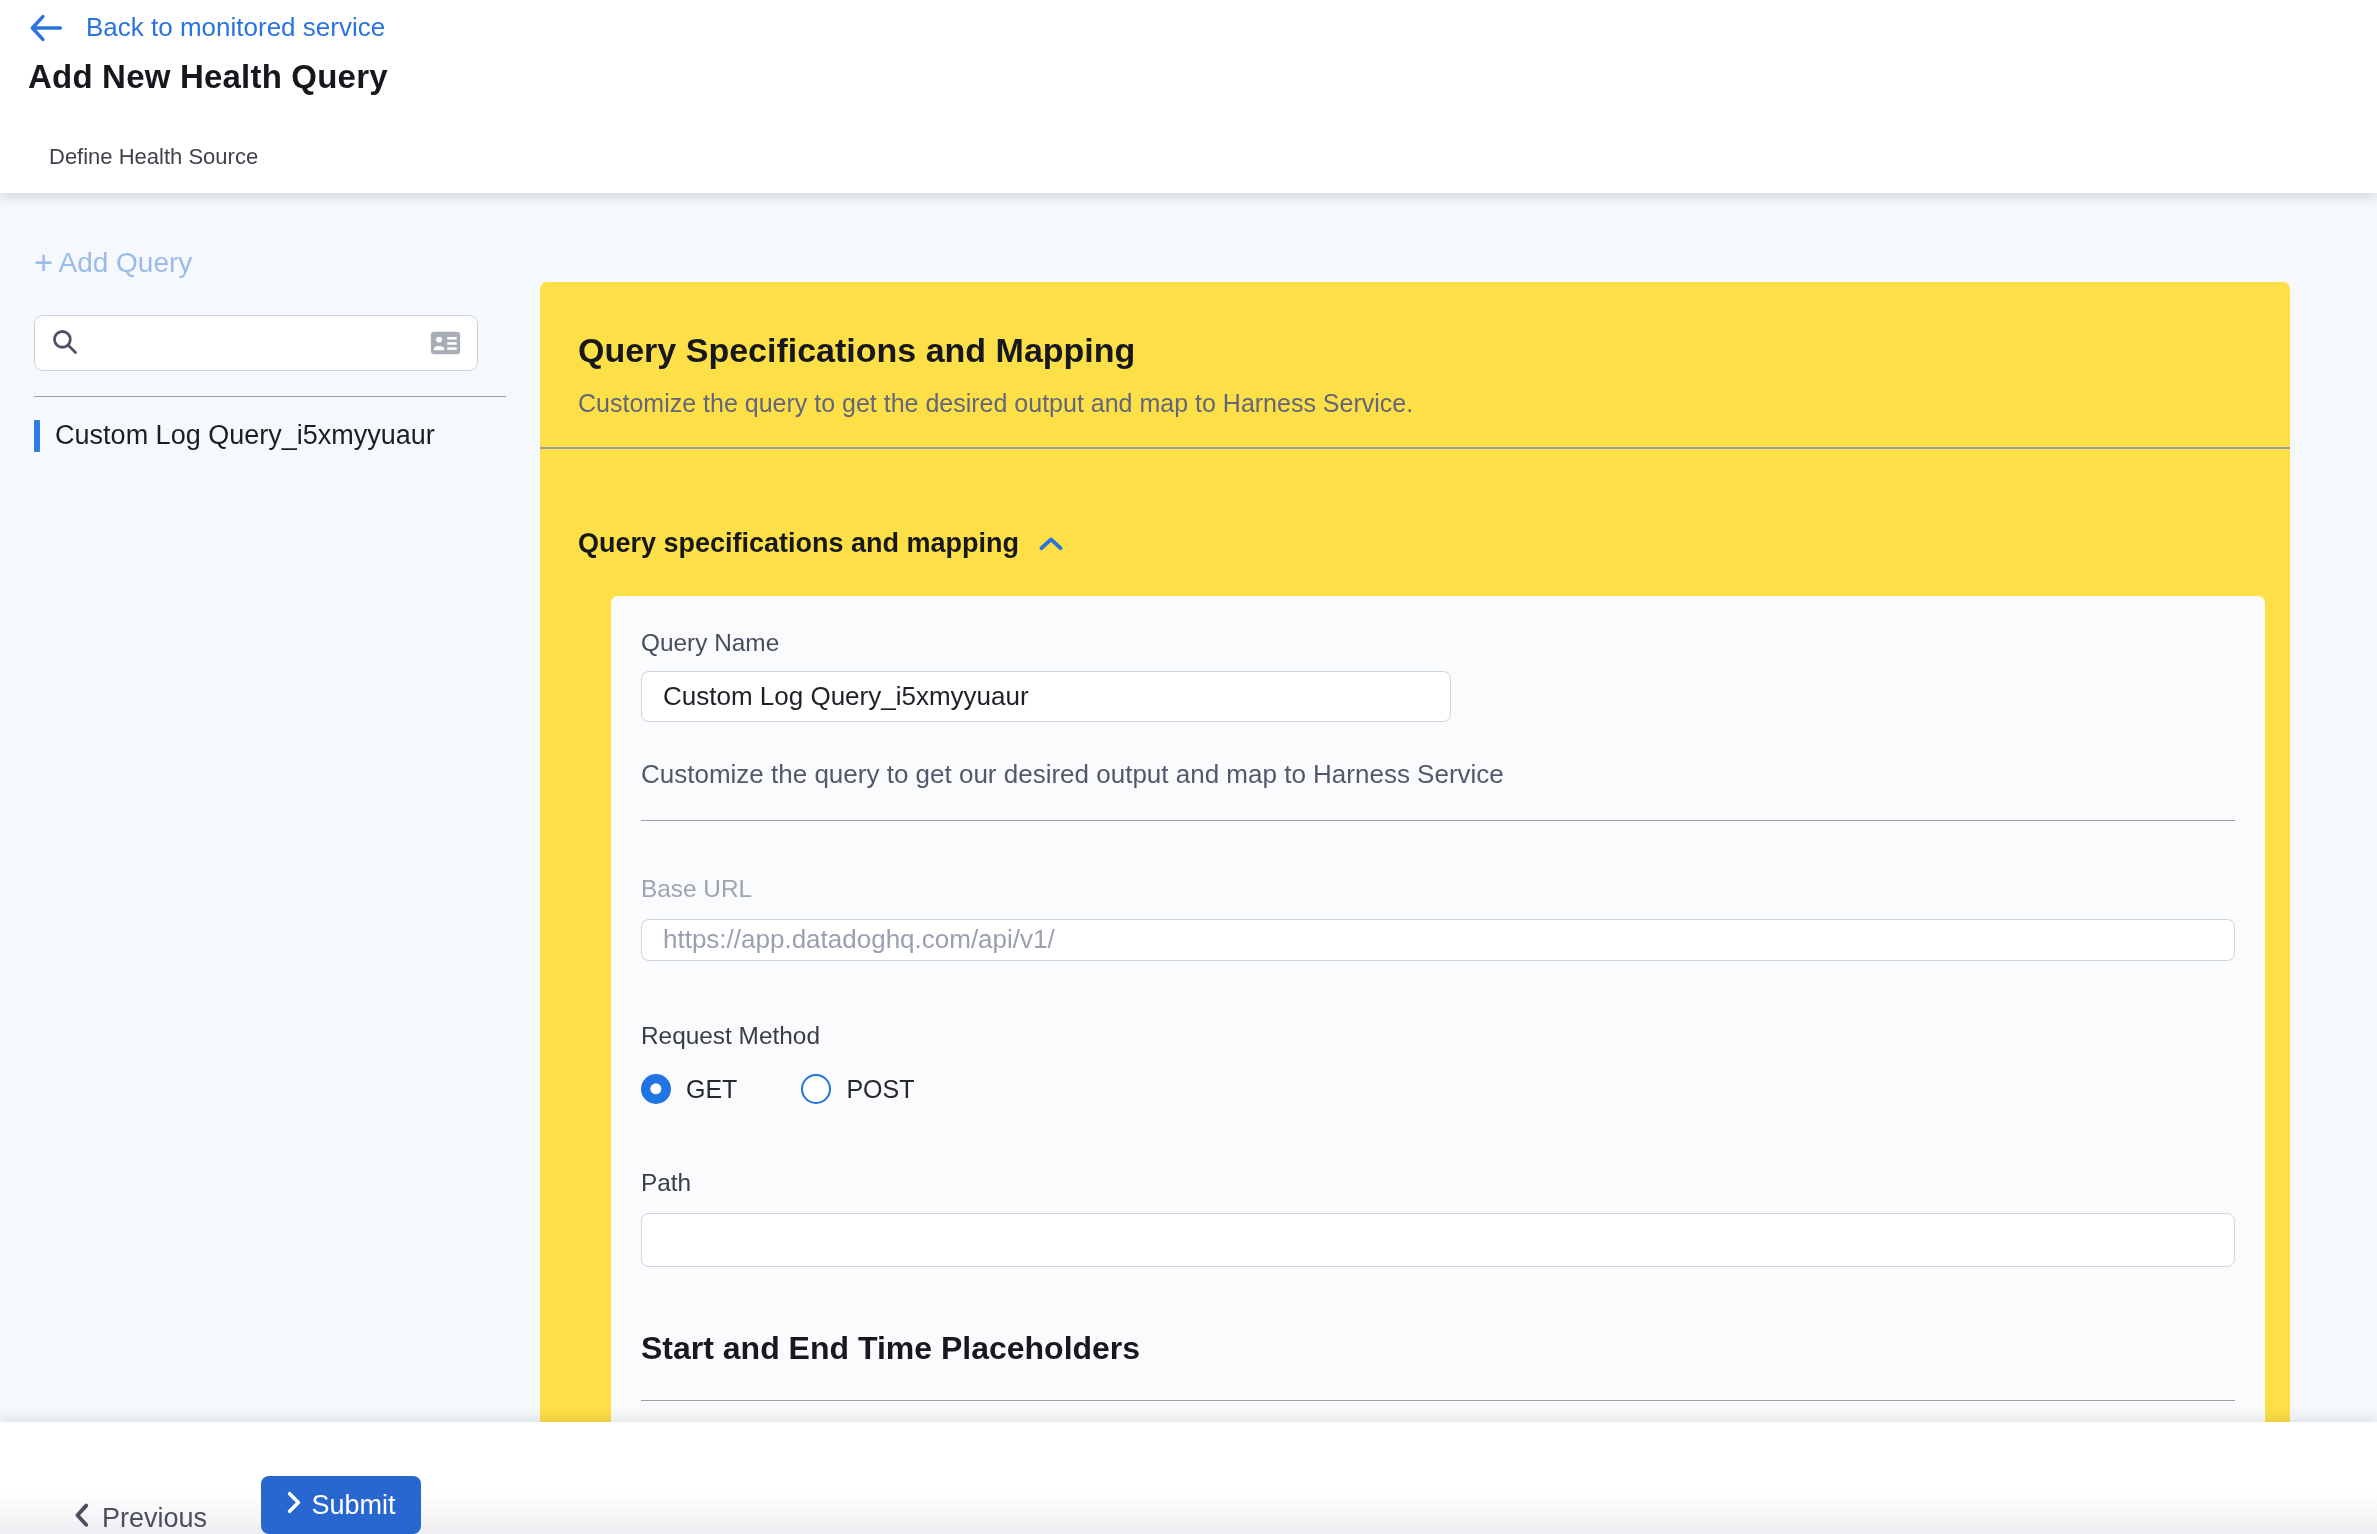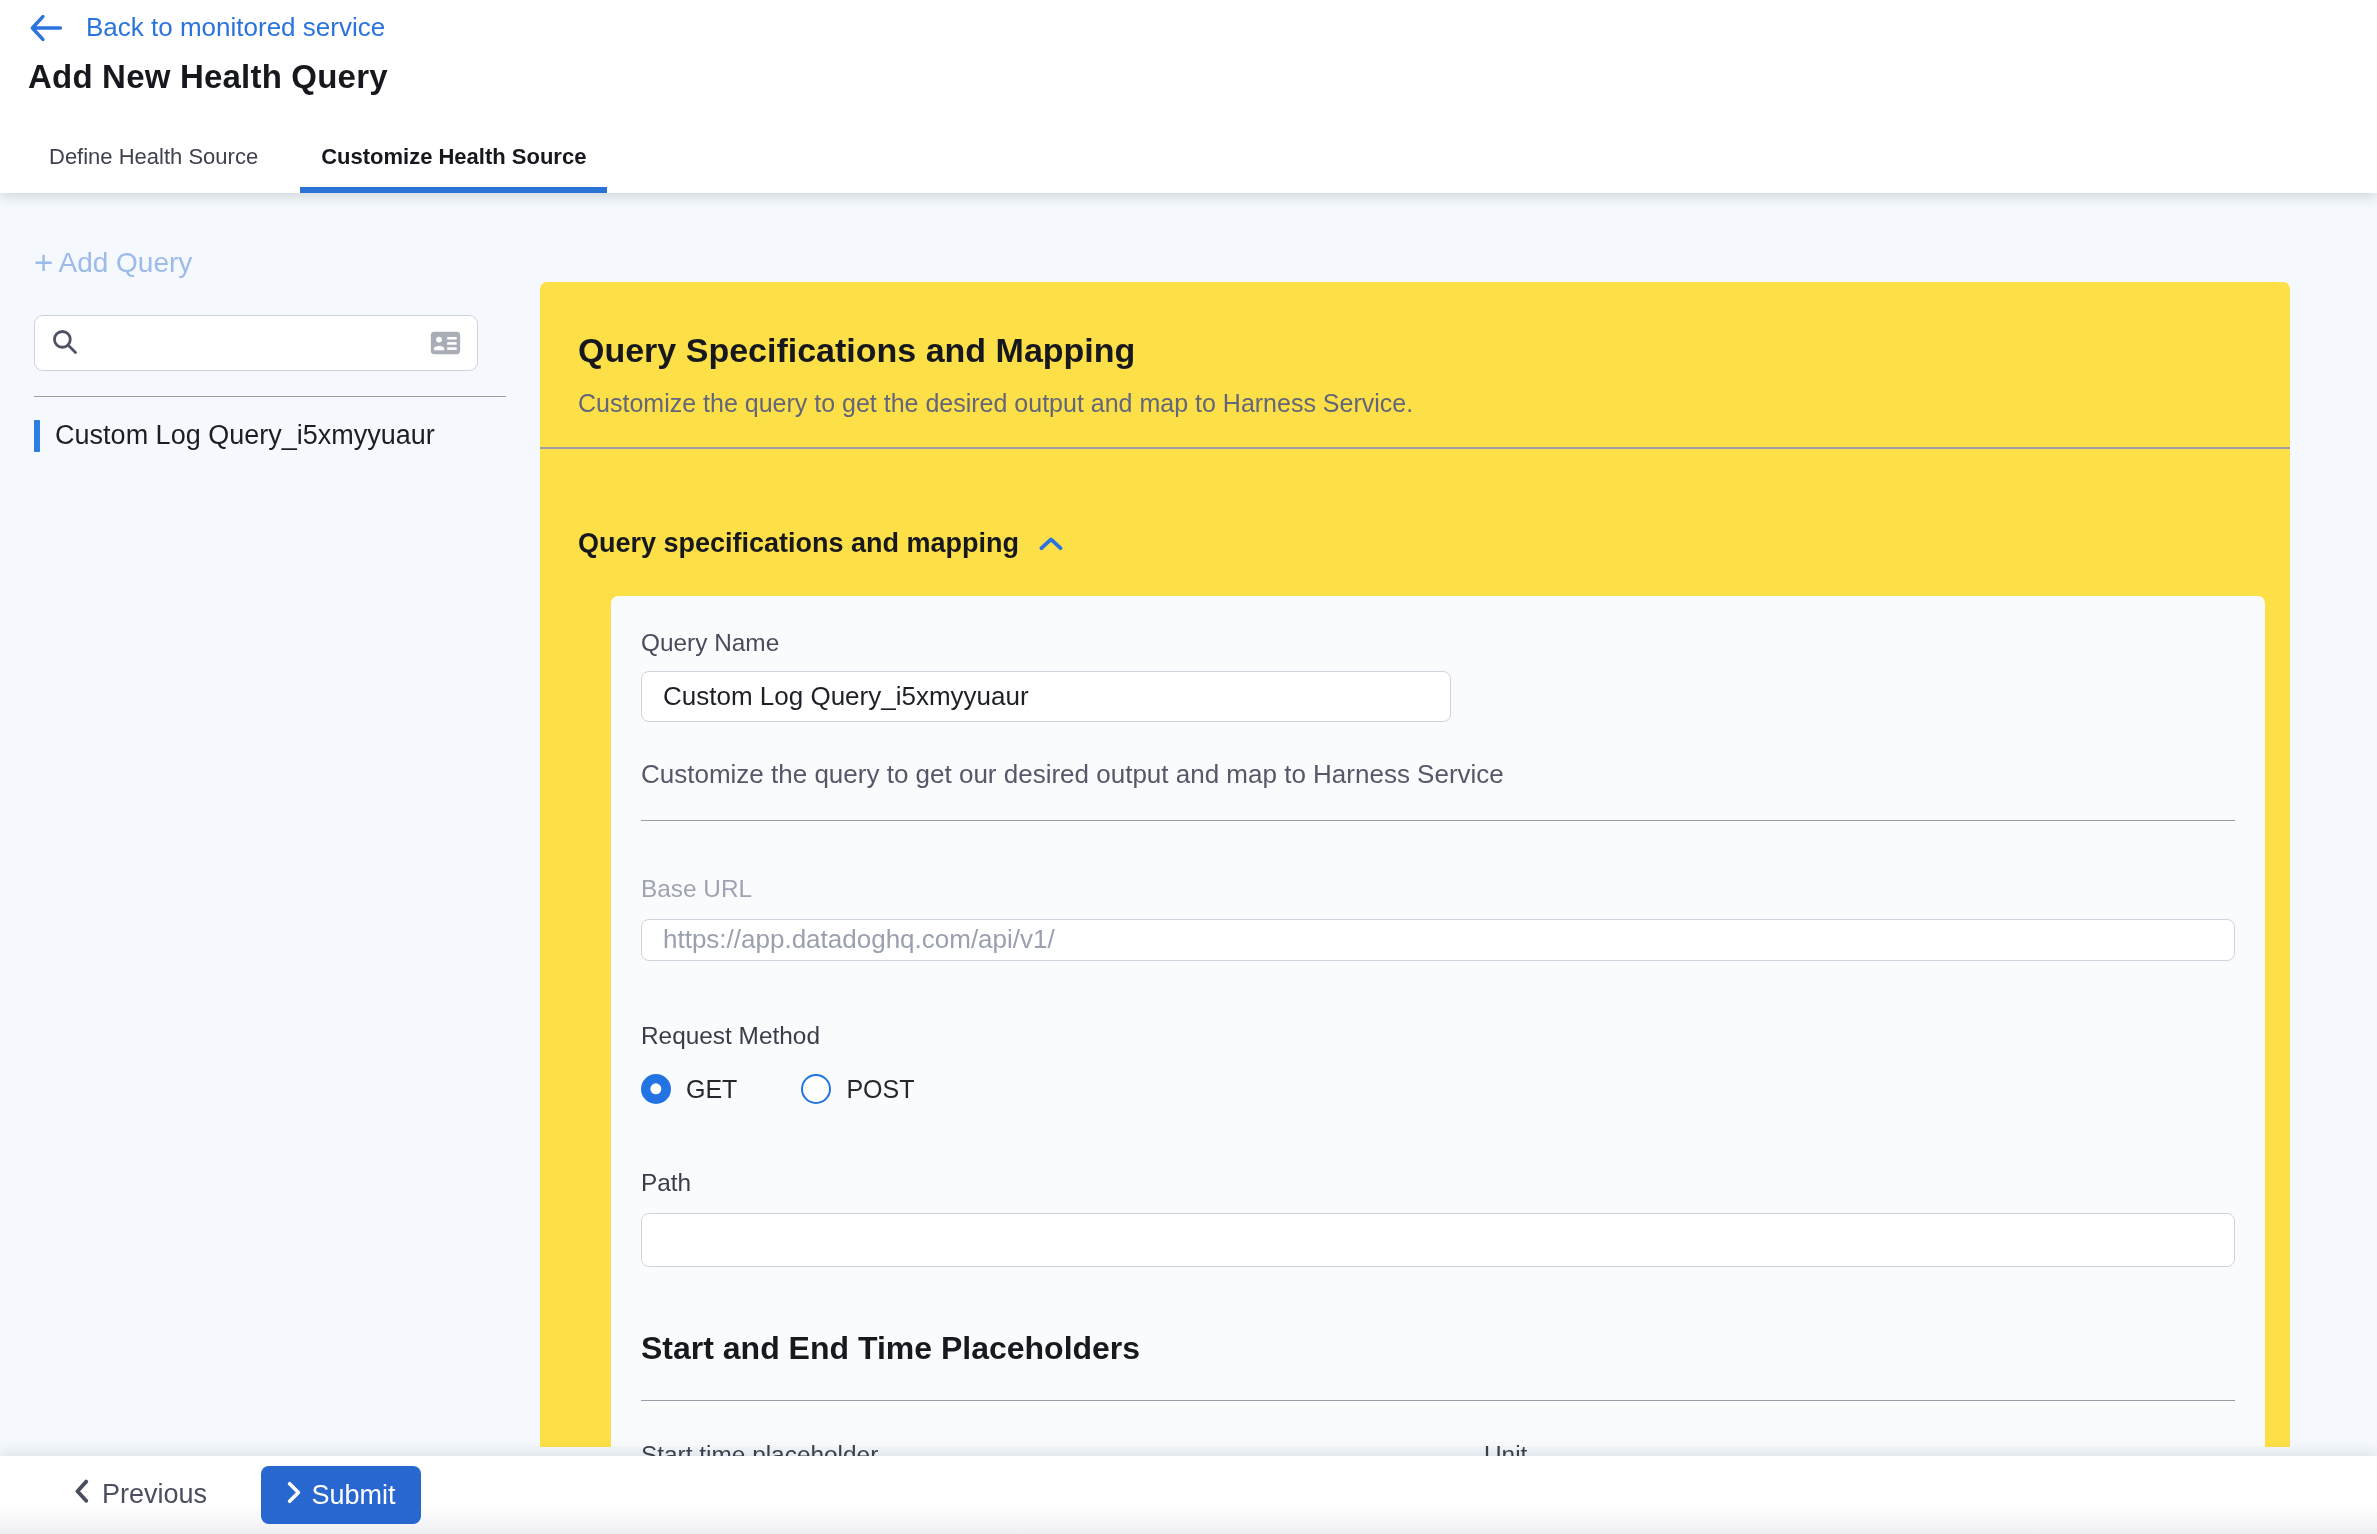--- a/index.html
+++ b/index.html
@@ -156,24 +156,24 @@
   .unit-select {
     margin-top: 17.5px; width: 778px; height: 52px;
     background: #ffffff; border: 1.7px solid #cfd3dd; border-radius: 7.9px;
     display: flex; align-items: center; justify-content: space-between;
     padding: 0 23px; cursor: pointer;
   }
   .unit-value { font-size: 26px; color: #1d2026; }
 
   
   .footer {
-    position: absolute; left: 0; right: 0; bottom: 0; height: 78px;
+    position: absolute; left: 0; right: 0; bottom: 0; height: 112px;
     background: linear-gradient(180deg, #ffffff 0%, #ffffff 62%, #efeff3 100%);
     box-shadow: 0 -5.2px 12.2px rgba(30, 40, 60, 0.10);
-    display: flex; align-items: center; z-index: 30;
+    display: flex; align-items: flex-end; z-index: 30;
   }
   .prev-btn {
     margin-left: 74px; display: flex; align-items: center; gap: 12.2px;
     background: transparent; border: none; cursor: pointer;
     font-family: inherit; font-size: 27px; color: #4b4e5e; font-weight: 500;
   }
   .submit-btn {
     margin-left: 54px; display: flex; align-items: center; gap: 10.5px;
     background: #2767cf; border: none; border-radius: 7.9px; cursor: pointer;
     font-family: inherit; font-size: 27px; color: #ffffff; font-weight: 500;
@@ -188,21 +188,20 @@
     <span>
       <svg width="35" height="28" viewBox="0 0 40 32">
         <path d="M17 3 L5 16 L17 29 M5.5 16 H37" stroke="#2b74dd" stroke-width="4" fill="none" stroke-linecap="round" stroke-linejoin="round"></path>
       </svg>
     </span>
     <span class="back-label">Back to monitored service</span>
   </div>
   <div class="page-title">Add New Health Query</div>
   <div class="tabs">
     <div class="tab">Define Health Source</div>
-    <div class="tab active">Customize Health Source</div>
   </div>
 </div>
 
 <div class="content">
 
   <div class="sidebar">
     <div class="add-query">
       <span class="plus">+</span>
       <span>Add Query</span>
     </div>

